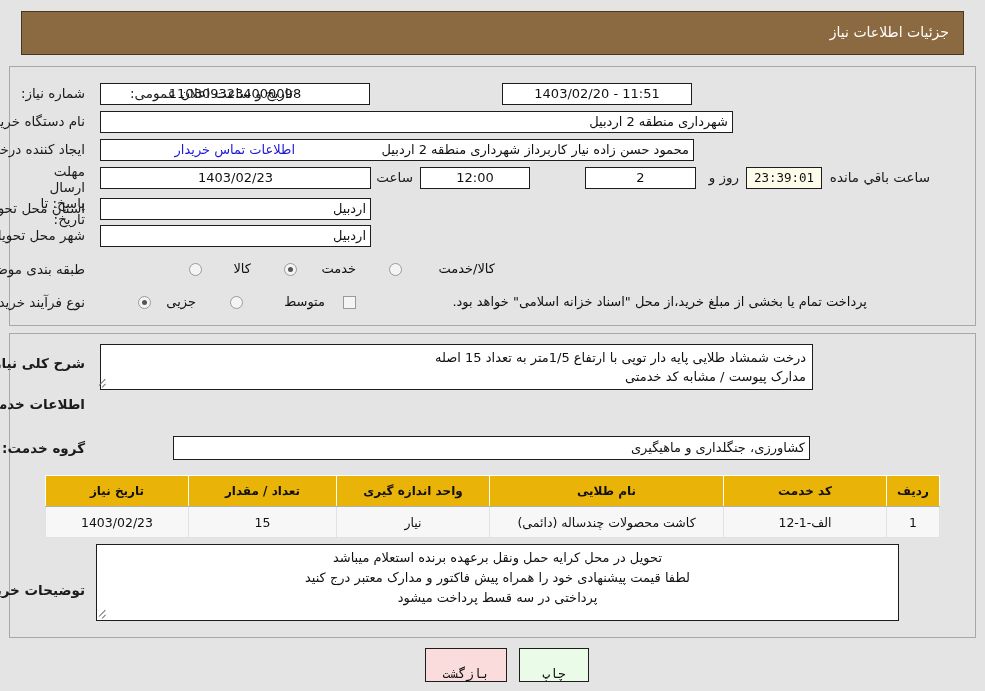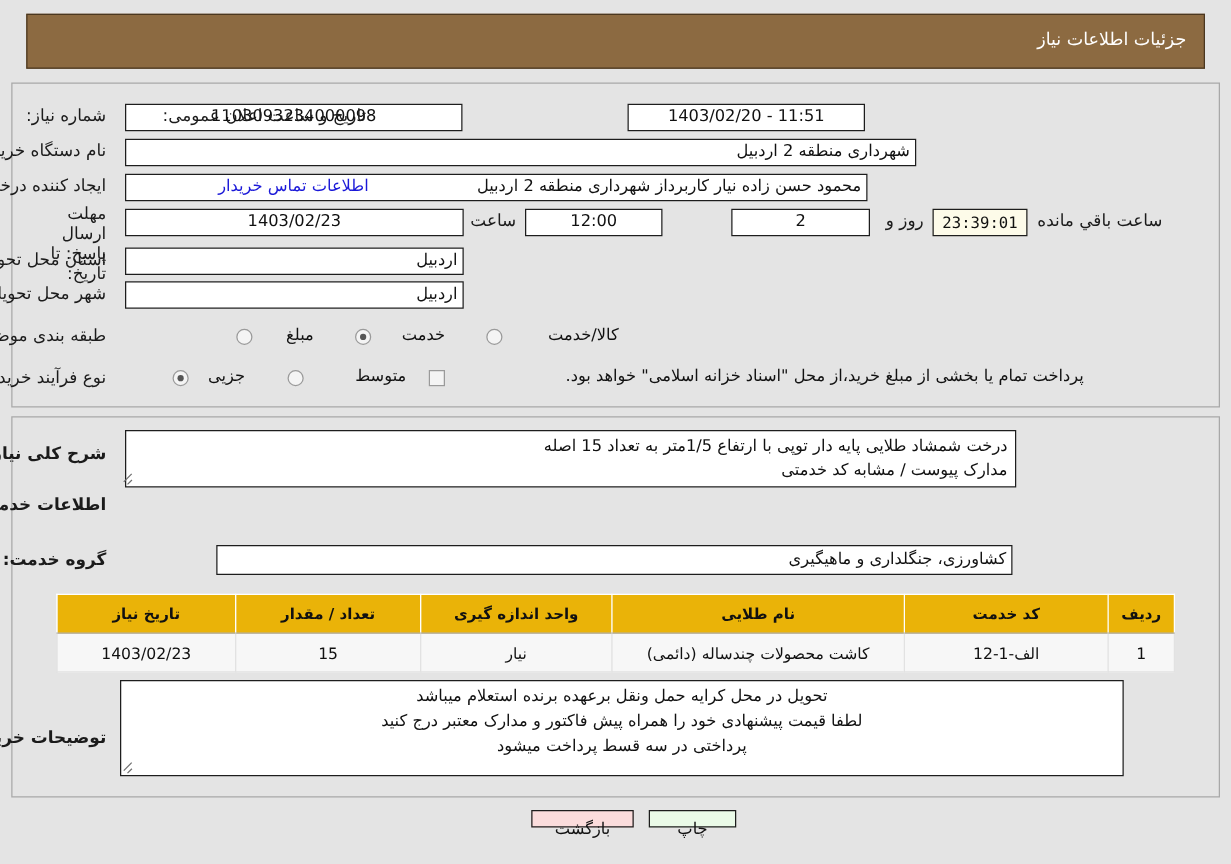--- a/index.html
+++ b/index.html
@@ -180,28 +180,28 @@
     color: #111;
     font-size: 12.5px;
     white-space: nowrap;
   }
 
   
   .btn {
     position: absolute;
     box-sizing: border-box;
     border: 1px solid #1d1d1d;
-    height: 14px;
+    height: 29px;
     line-height: 20px;
     font-size: 13px;
     text-align: center;
     color: #111;
     cursor: pointer;
-    font-family: Liberation Serif, serif;
-    padding: 4px;
+    font-family: Liberation Mono, monospace;
+    padding: 16px;
   }
   #btn-print  { background: #eafbe8; left: 519px; top: 648px; width: 70px; }
   #btn-back   { background: #fbdcdc; left: 425px; top: 648px; width: 82px; }
 
   
   .wm {
     position: absolute;
     left: 0; top: 236px;
     width: 985px; height: 130px;
     pointer-events: none;
@@ -255,21 +255,21 @@
 
   <div class="lbl" style="right:900px; top:200px;">استان محل تحویل:</div>
   <div class="fld" style="right:614px; top:198px; width:271px;">اردبیل</div>
 
   <div class="lbl" style="right:900px; top:227px;">شهر محل تحویل:</div>
   <div class="fld" style="right:614px; top:225px; width:271px;">اردبیل</div>
 
   <div class="lbl" style="right:900px; top:261px;">طبقه بندی موضوعی:</div>
 
   <div class="radio" style="right:783px; top:263px;"></div>
-  <div class="radio-lbl" style="right:734px; top:261px;">مبلغ</div>
+  <div class="radio-lbl" style="right:734px; top:261px;">کالا</div>
 
   <div class="radio on" style="right:688px; top:263px;"></div>
   <div class="radio-lbl" style="right:629px; top:261px;">خدمت</div>
 
   <div class="radio" style="right:583px; top:263px;"></div>
   <div class="radio-lbl" style="right:490px; top:261px;">کالا/خدمت</div>
 
   <div class="lbl" style="right:900px; top:294px;">نوع فرآیند خرید :</div>
 
   <div class="radio on" style="right:834px; top:296px;"></div>

